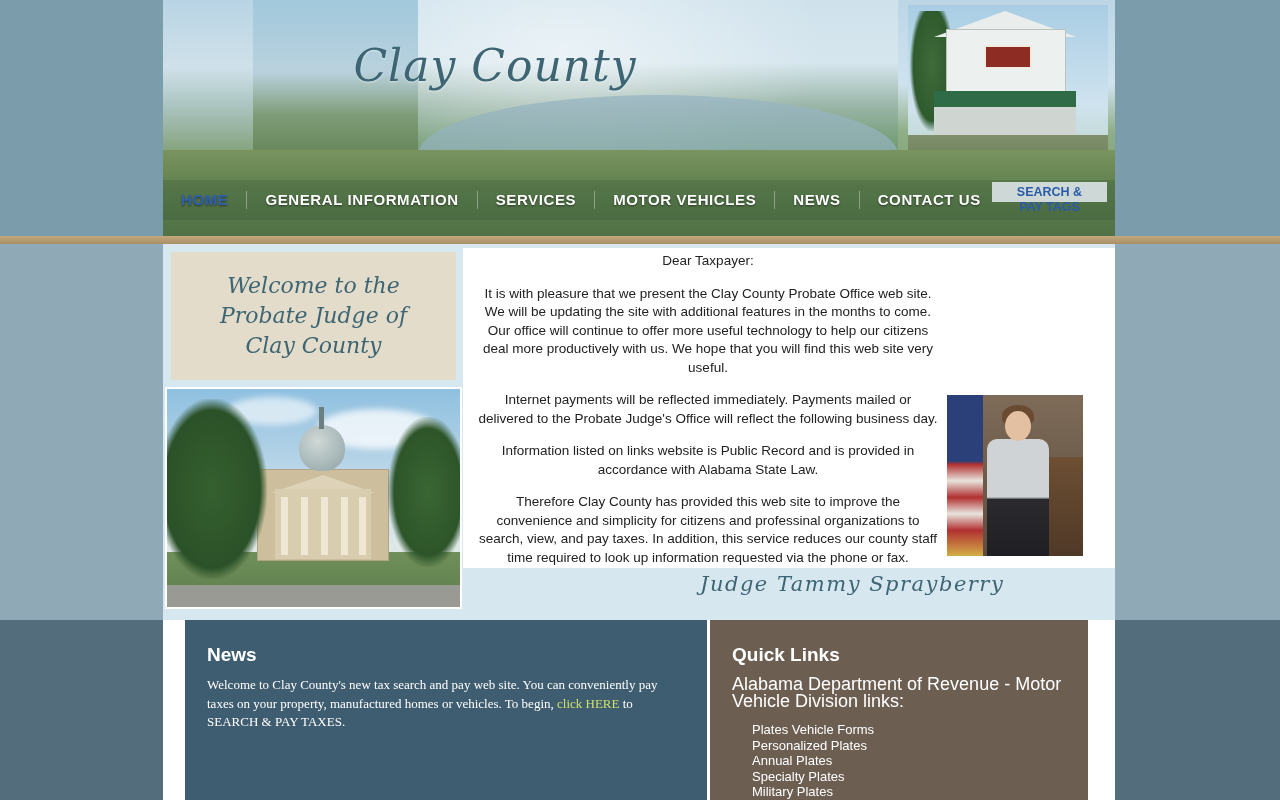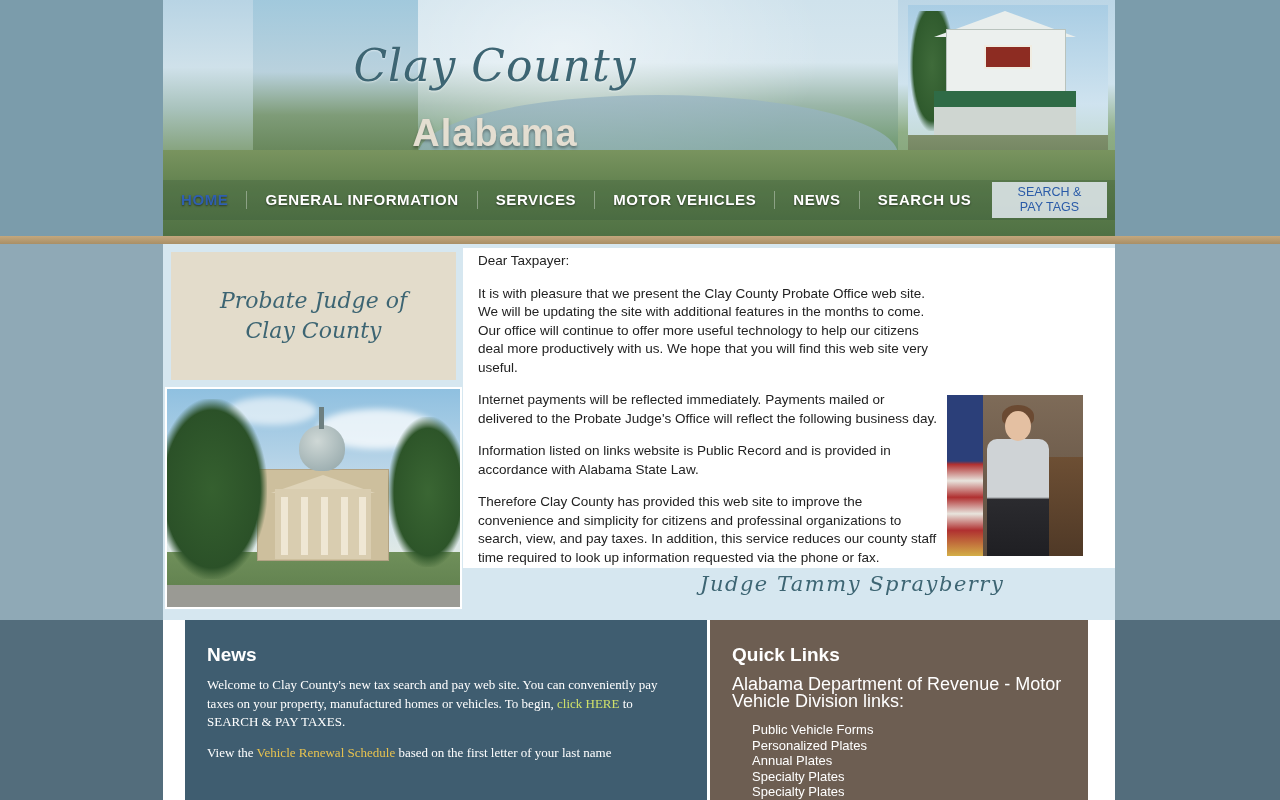--- a/index.html
+++ b/index.html
@@ -144,25 +144,25 @@
     text-shadow: 0 1px 2px rgba(0,0,0,0.5);
   }
   .nav-item.active { color: #2f5fb0; }
   .nav-sep {
     width: 1px; height: 18px;
     background: rgba(255,255,255,0.35);
   }
   .nav-paytags {
     position: absolute;
     right: 8px; top: 2px;
-    width: 115px; height: 36px;
+    width: 115px; height: 20px;
     background: rgba(228,235,241,0.85);
     color: #2a5ba8;
     font-size: 12.5px;
-    font-weight: normal;
+    font-weight: bold;
     text-align: center;
     line-height: 15px;
     padding-top: 3px;
     box-sizing: border-box;
     cursor: pointer;
   }
 
   
   .gold-bar {
     position: absolute; left: 0; top: 236px; width: 1280px; height: 8px;
@@ -225,21 +225,21 @@
   .ch-road { position:absolute; left:0; bottom:0; width:100%; height:22px; background:#9a9a94; }
 
   .letter {
     position: absolute;
     left: 478px; top: 252px;
     width: 460px;
     color: #222;
     font-size: 13.5px;
     line-height: 18.5px;
   }
-  .letter p { margin: 0 0 14px 0; }
+  .letter p { margin: 0 0 14px 0; text-align: center; }
   .judge-photo {
     position: absolute;
     left: 945px; top: 393px;
     width: 140px; height: 165px;
     border: 2px solid #ffffff;
     box-sizing: border-box;
     overflow:hidden;
     background: #6a5a4b;
   }
   .jp-wall { position:absolute; inset:0; background:linear-gradient(to bottom,#7e6b58,#5d4d3f); }
@@ -339,52 +339,52 @@
       <div class="store-awning"></div>
       <div class="store-porch"></div>
       <div class="store-ground"></div>
     </div>
 
     <div class="grass-left"></div>
   </div>
   <div class="grass"></div>
 
   <div class="banner-title">Clay County</div>
-  <div class="banner-subtitle">Alabama</div>
 
   <div class="navbar">
     <div class="nav-item active">HOME</div>
     <div class="nav-sep"></div>
     <div class="nav-item">GENERAL INFORMATION</div>
     <div class="nav-sep"></div>
     <div class="nav-item">SERVICES</div>
     <div class="nav-sep"></div>
     <div class="nav-item">MOTOR VEHICLES</div>
     <div class="nav-sep"></div>
     <div class="nav-item">NEWS</div>
     <div class="nav-sep"></div>
-    <div class="nav-item">SEARCH US</div>
+    <div class="nav-item">CONTACT US</div>
 
     <div class="nav-paytags">
       <div>SEARCH &amp;</div>
       <div>PAY TAGS</div>
     </div>
   </div>
 
   <div class="gold-bar"></div>
   <div class="under-bar"></div>
 
   <div class="side-left-bg"></div>
   <div class="side-right-bg"></div>
 
   <div class="content-wrap">
     <div class="content-white"></div>
 
     <div class="welcome-box">
       <div class="welcome-text">
+        <div>Welcome to the</div>
         <div>Probate Judge of</div>
         <div>Clay County</div>
       </div>
     </div>
 
     <div class="courthouse-photo">
       <div class="ch-sky"></div>
       <div class="ch-cloud1"></div>
       <div class="ch-cloud2"></div>
       <div class="ch-ground"></div>
@@ -427,33 +427,29 @@
   <div class="lower-inner"></div>
 
   <div class="news-panel">
     <div class="panel-title">News</div>
     <div class="news-body">
       <p>
         <span>Welcome to Clay County's new tax search and pay web site. You can conveniently pay taxes on your property, manufactured homes or vehicles. To begin,</span>
         <span class="lnk">click HERE</span>
         <span>to SEARCH &amp; PAY TAXES.</span>
       </p>
-      <p>
-        <span>View the</span>
-        <span class="lnk-y">Vehicle Renewal Schedule</span>
-        <span>based on the first letter of your last name</span>
-      </p>
     </div>
   </div>
 
   <div class="quick-panel">
     <div class="panel-title">Quick Links</div>
     <div class="quick-body">Alabama Department of Revenue - Motor Vehicle Division links:</div>
     <ul class="quick-list">
-      <li>Public Vehicle Forms</li>
+      <li>Plates Vehicle Forms</li>
       <li>Personalized Plates</li>
       <li>Annual Plates</li>
       <li>Specialty Plates</li>
+      <li>Military Plates</li>
       <li>Specialty Plates</li>
     </ul>
   </div>
 
 </div>
 
 </body></html>

